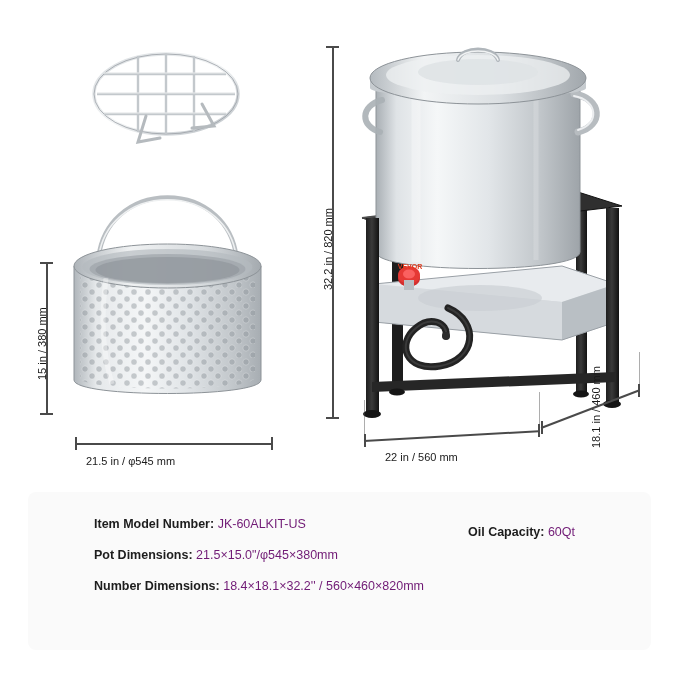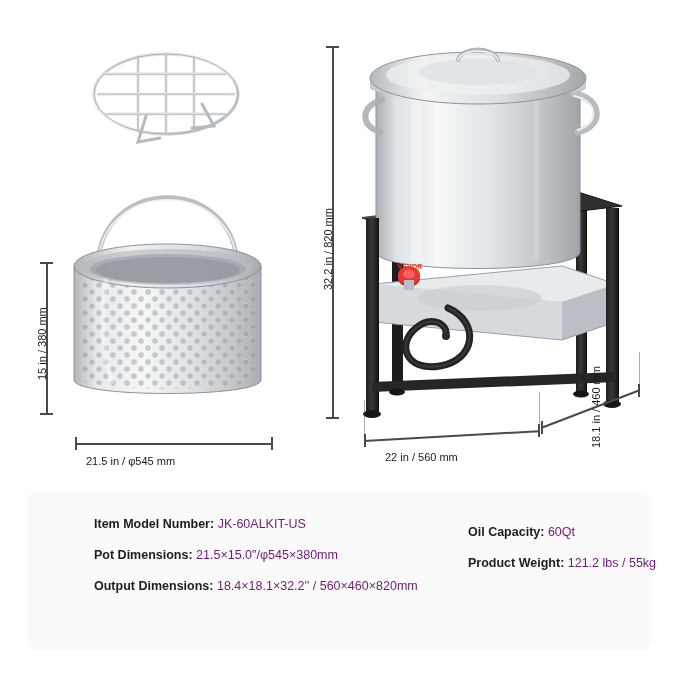--- a/index.html
+++ b/index.html
@@ -255,31 +255,27 @@
     <div class="speccol left">
       <div class="specrow">
         <span class="speclabel">Item Model Number:</span>
         <span class="specvalue">JK-60ALKIT-US</span>
       </div>
       <div class="specrow">
         <span class="speclabel">Pot Dimensions:</span>
         <span class="specvalue">21.5×15.0"/φ545×380mm</span>
       </div>
       <div class="specrow">
-        <span class="speclabel">Output Dimensions:</span>
+        <span class="speclabel">Number Dimensions:</span>
         <span class="specvalue">18.4×18.1×32.2'' / 560×460×820mm</span>
       </div>
     </div>
 
     <div class="speccol right">
       <div class="specrow">
         <span class="speclabel">Oil Capacity:</span>
         <span class="specvalue">60Qt</span>
       </div>
-      <div class="specrow">
-        <span class="speclabel">Product Weight:</span>
-        <span class="specvalue">121.2 lbs / 55kg</span>
-      </div>
     </div>
 
   </div>
 
 </div>
 
 </body></html>

